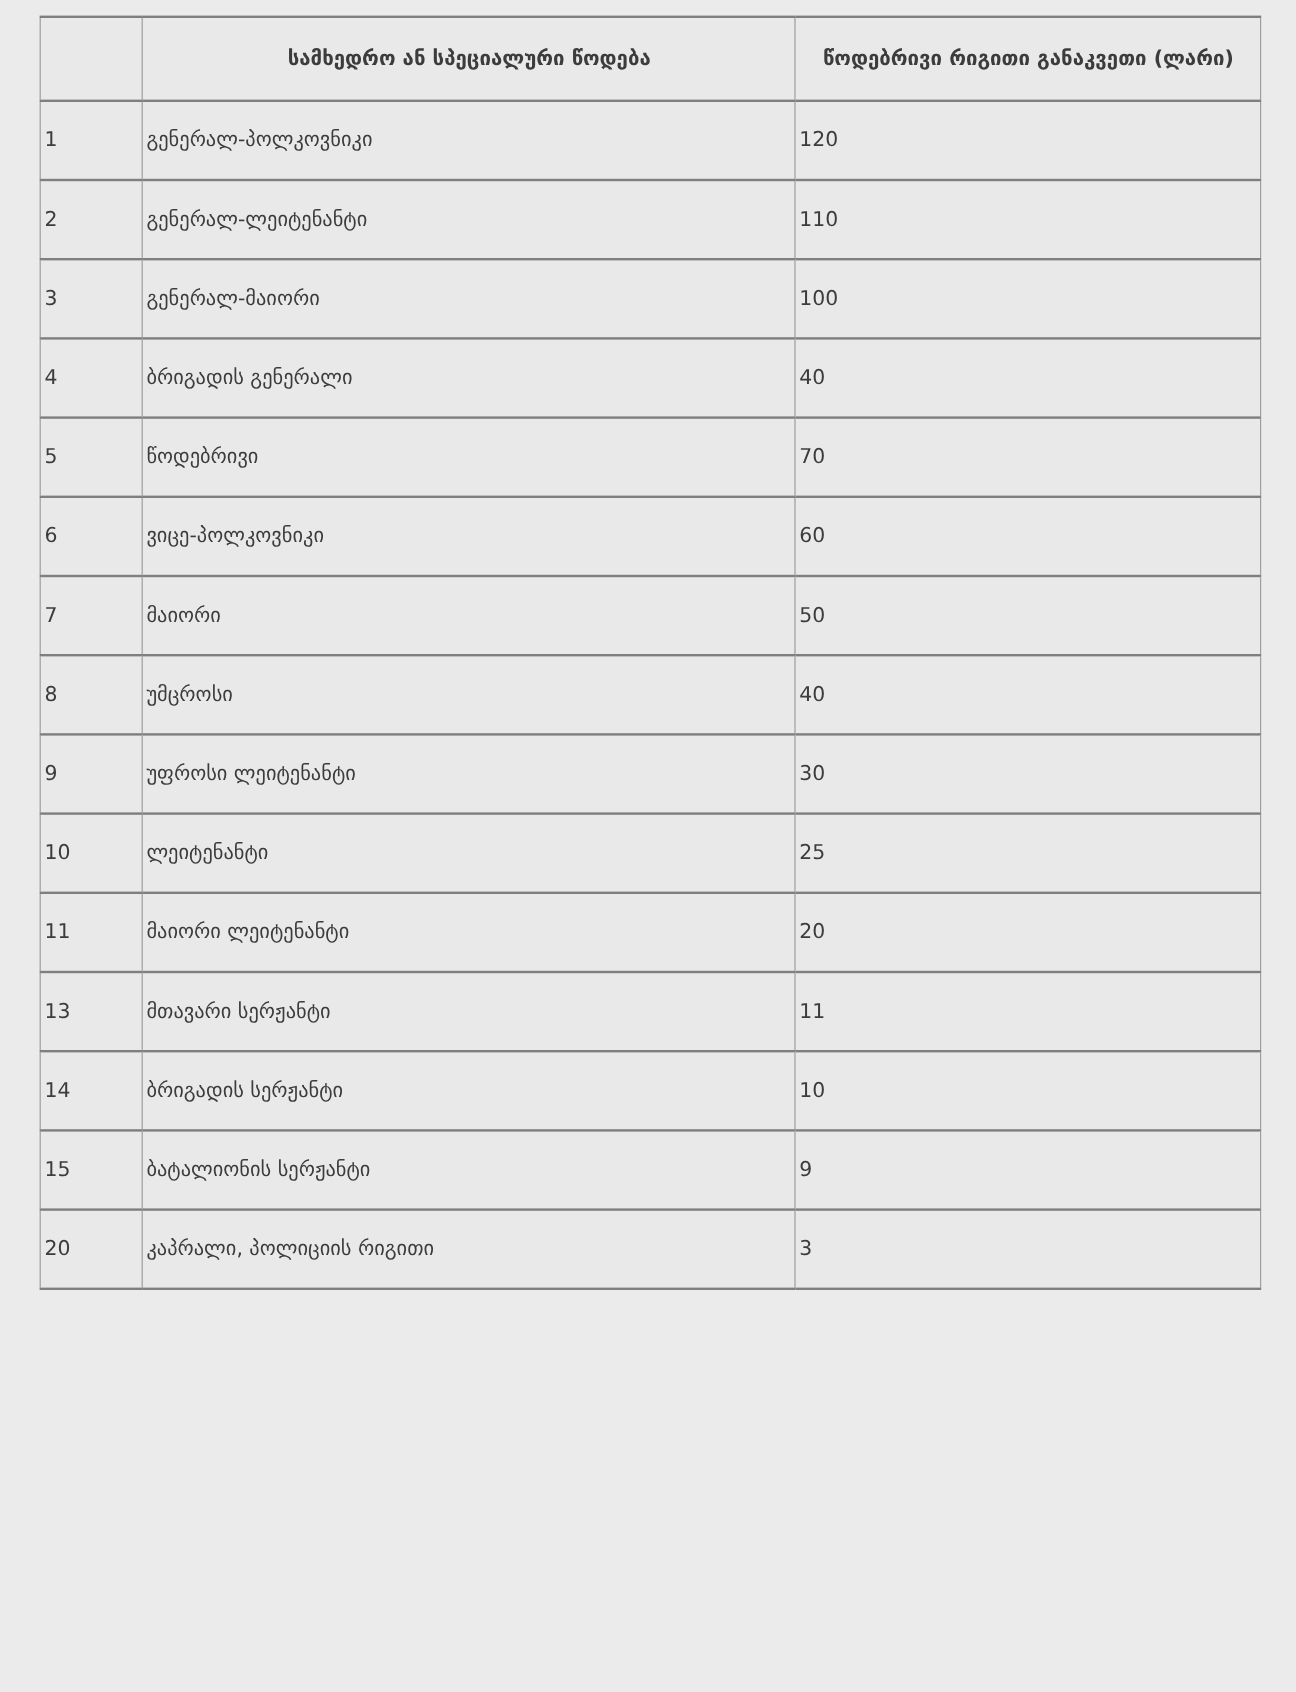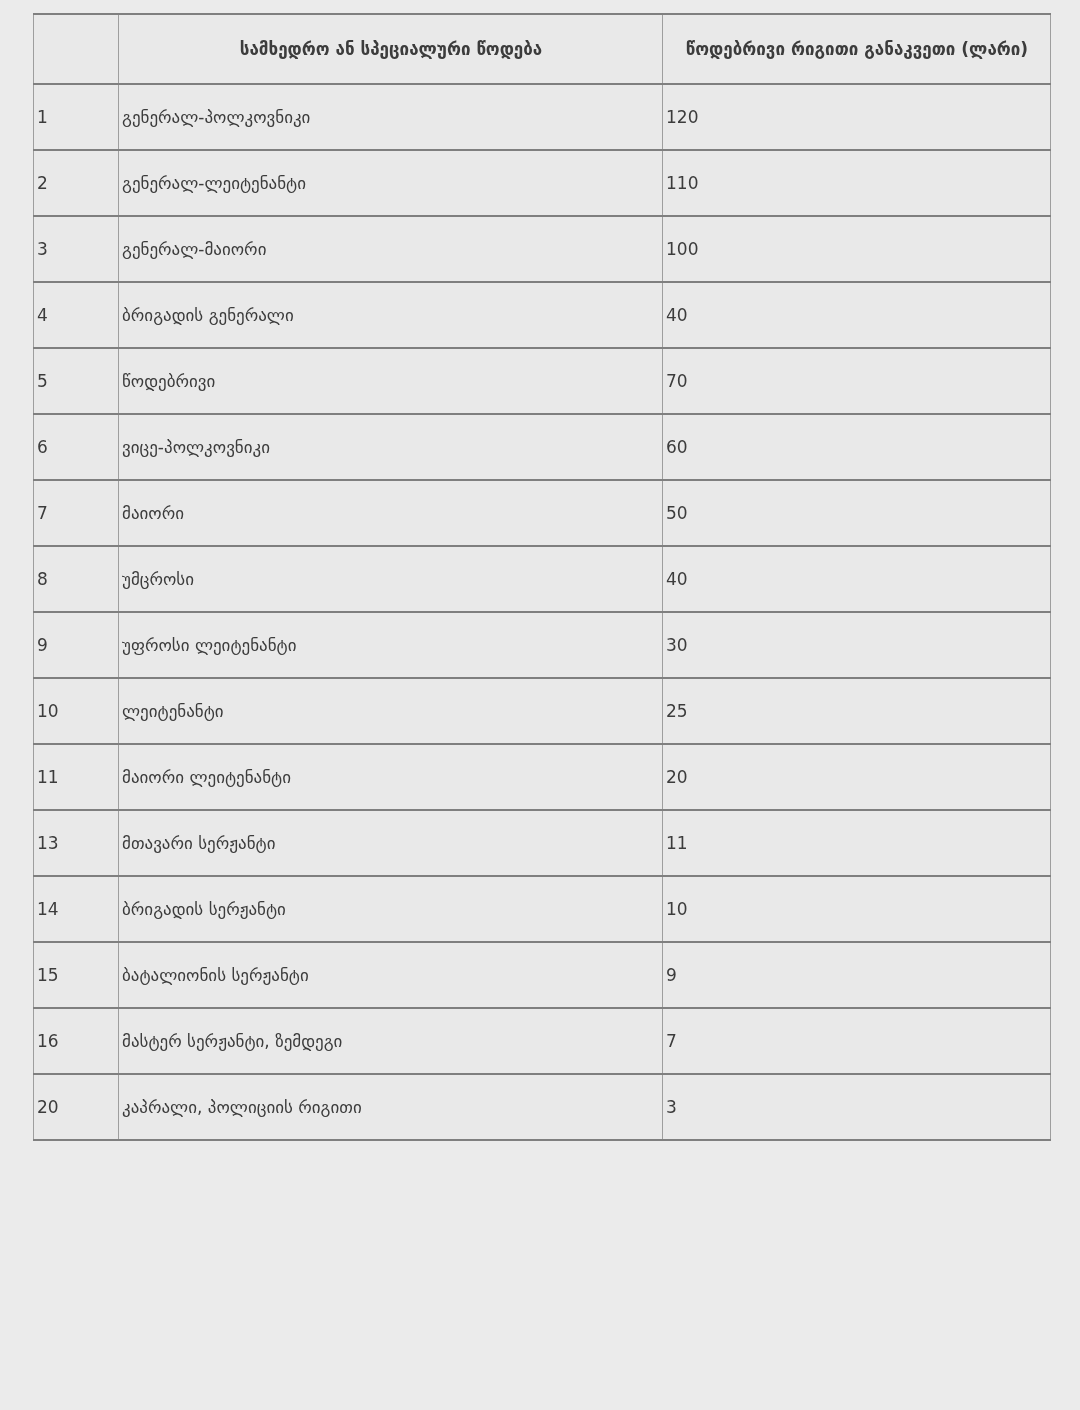--- a/index.html
+++ b/index.html
@@ -138,24 +138,19 @@
           <td>14</td>
           <td>ბრიგადის სერჟანტი</td>
           <td>10</td>
         </tr>
         <tr class="data-row">
           <td>15</td>
           <td>ბატალიონის სერჟანტი</td>
           <td>9</td>
         </tr>
         <tr class="data-row">
-          <td>16</td>
-          <td>მასტერ სერჟანტი, ზემდეგი</td>
-          <td>7</td>
-        </tr>
-        <tr class="data-row">
           <td>20</td>
           <td>კაპრალი, პოლიციის რიგითი</td>
           <td>3</td>
         </tr>
       </tbody>
   </table>
 </div>
 
 </body></html>

